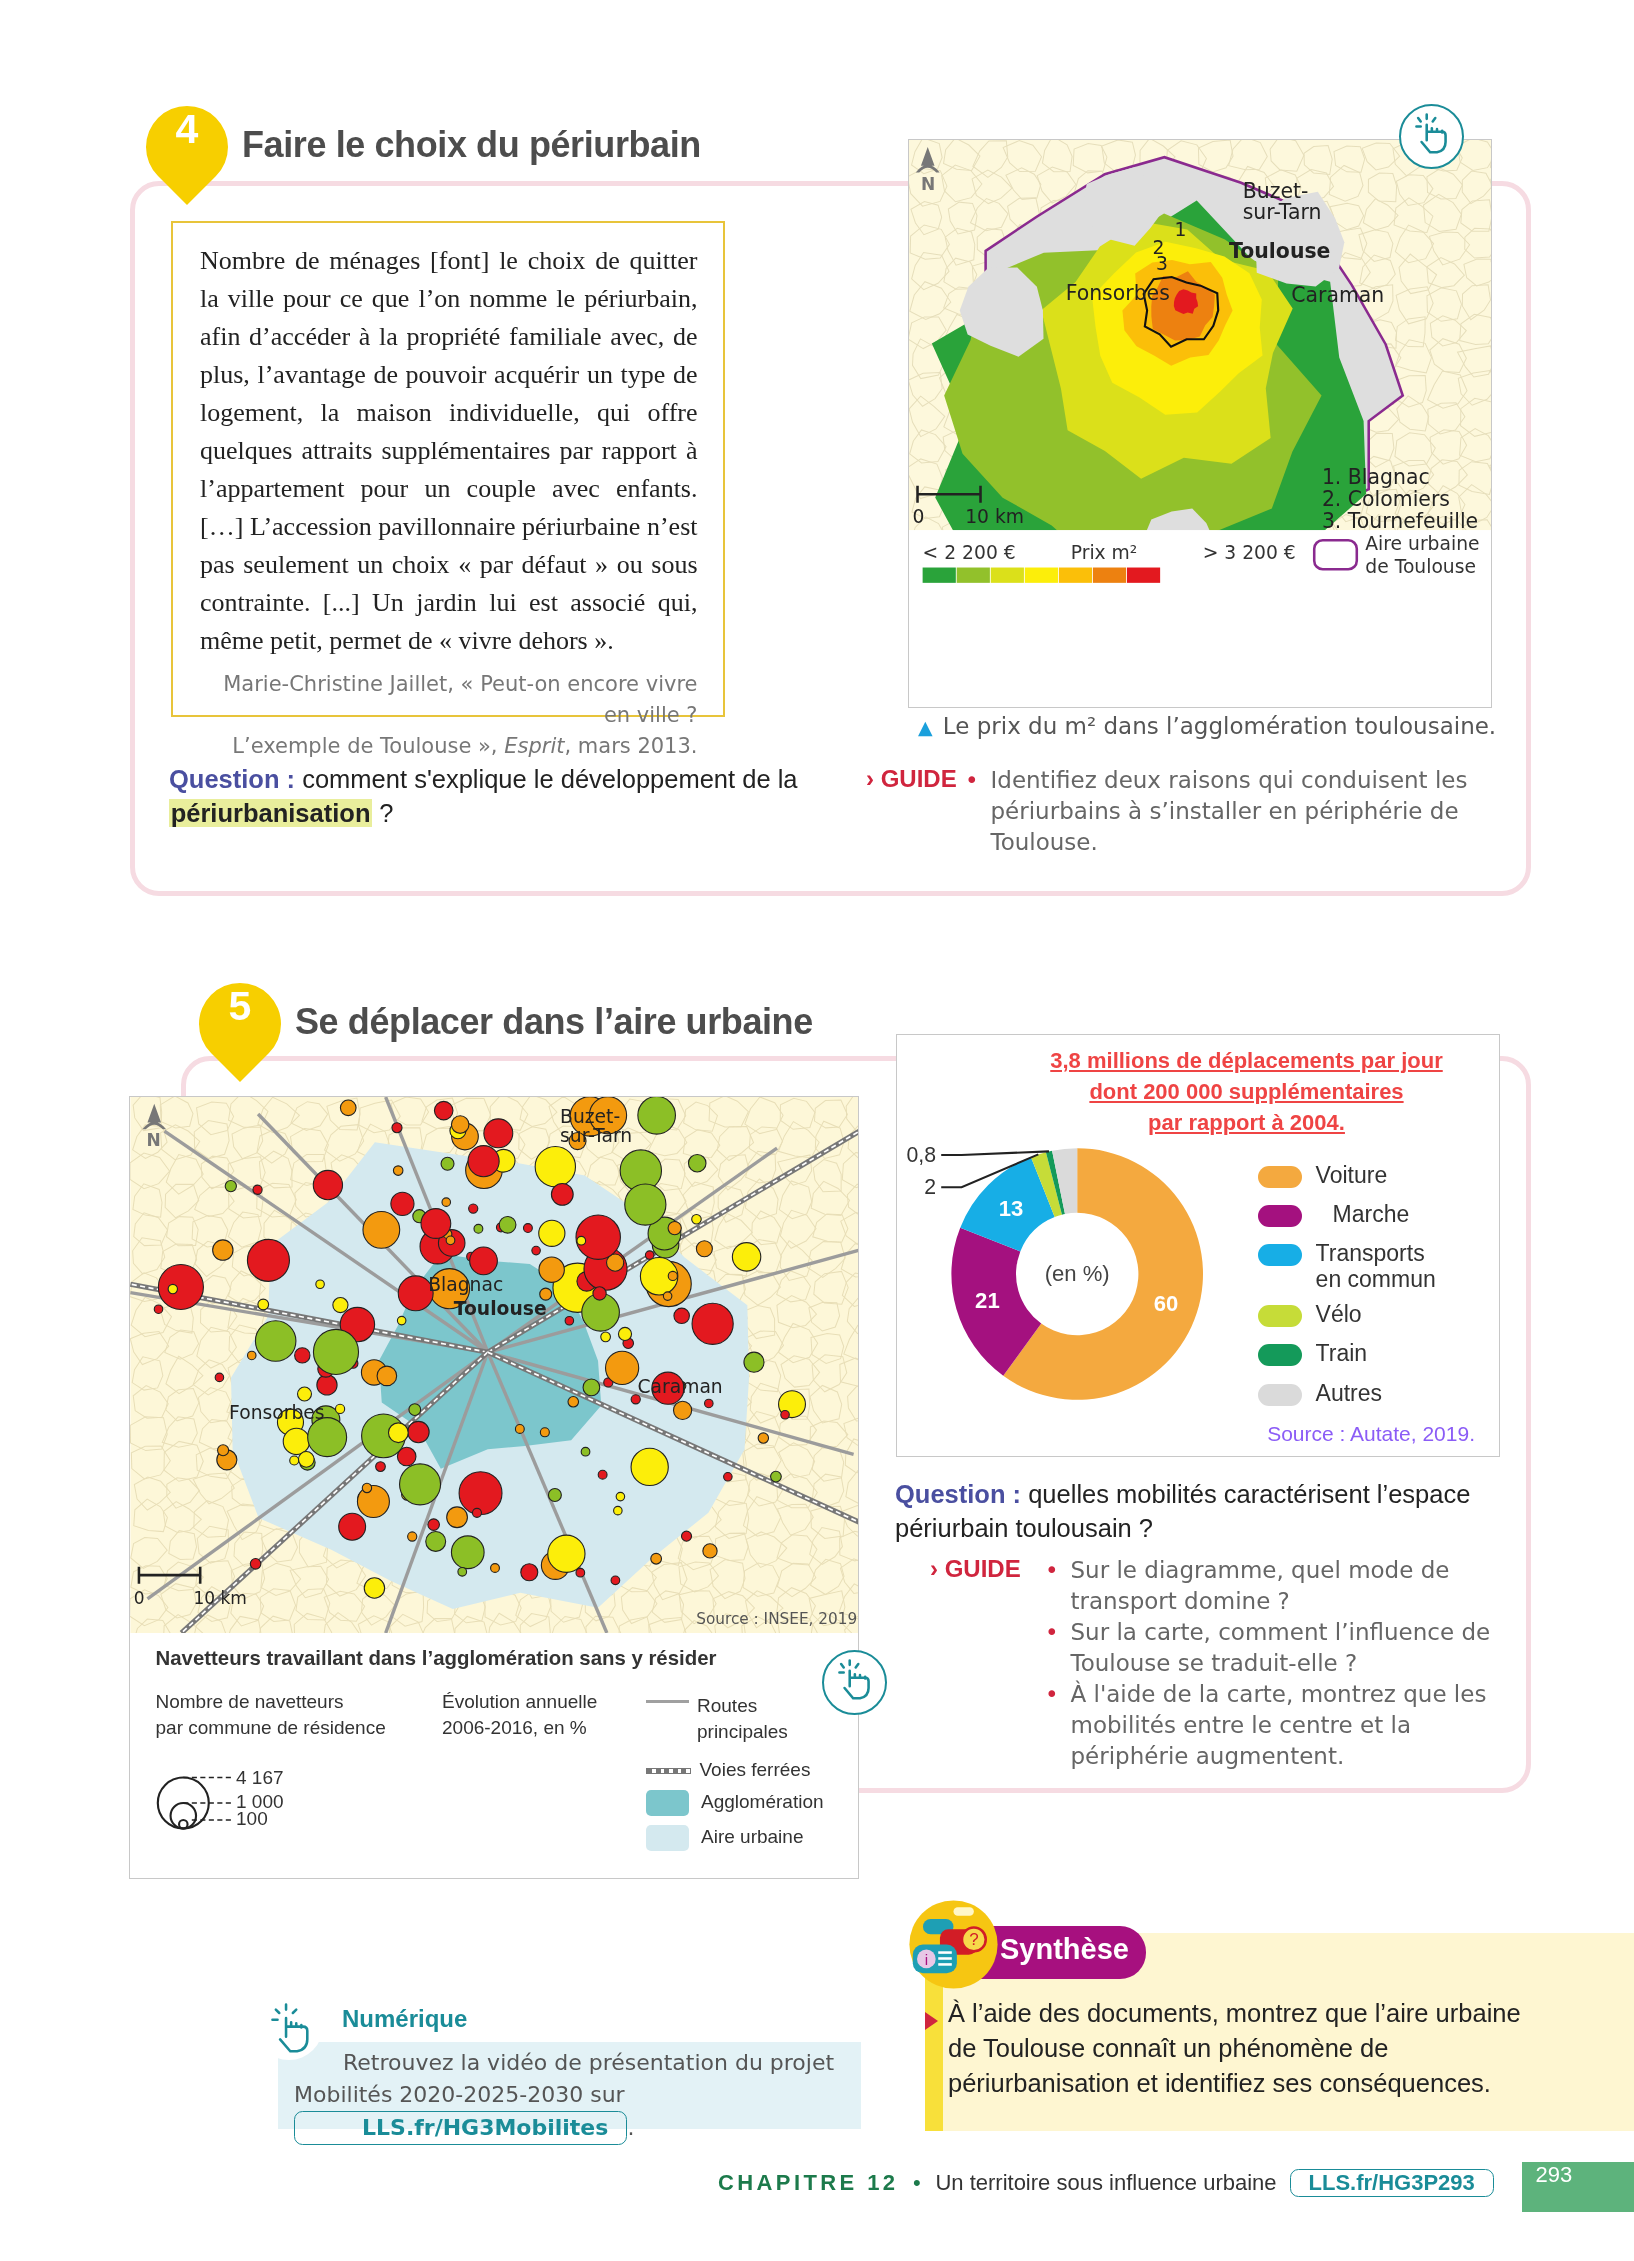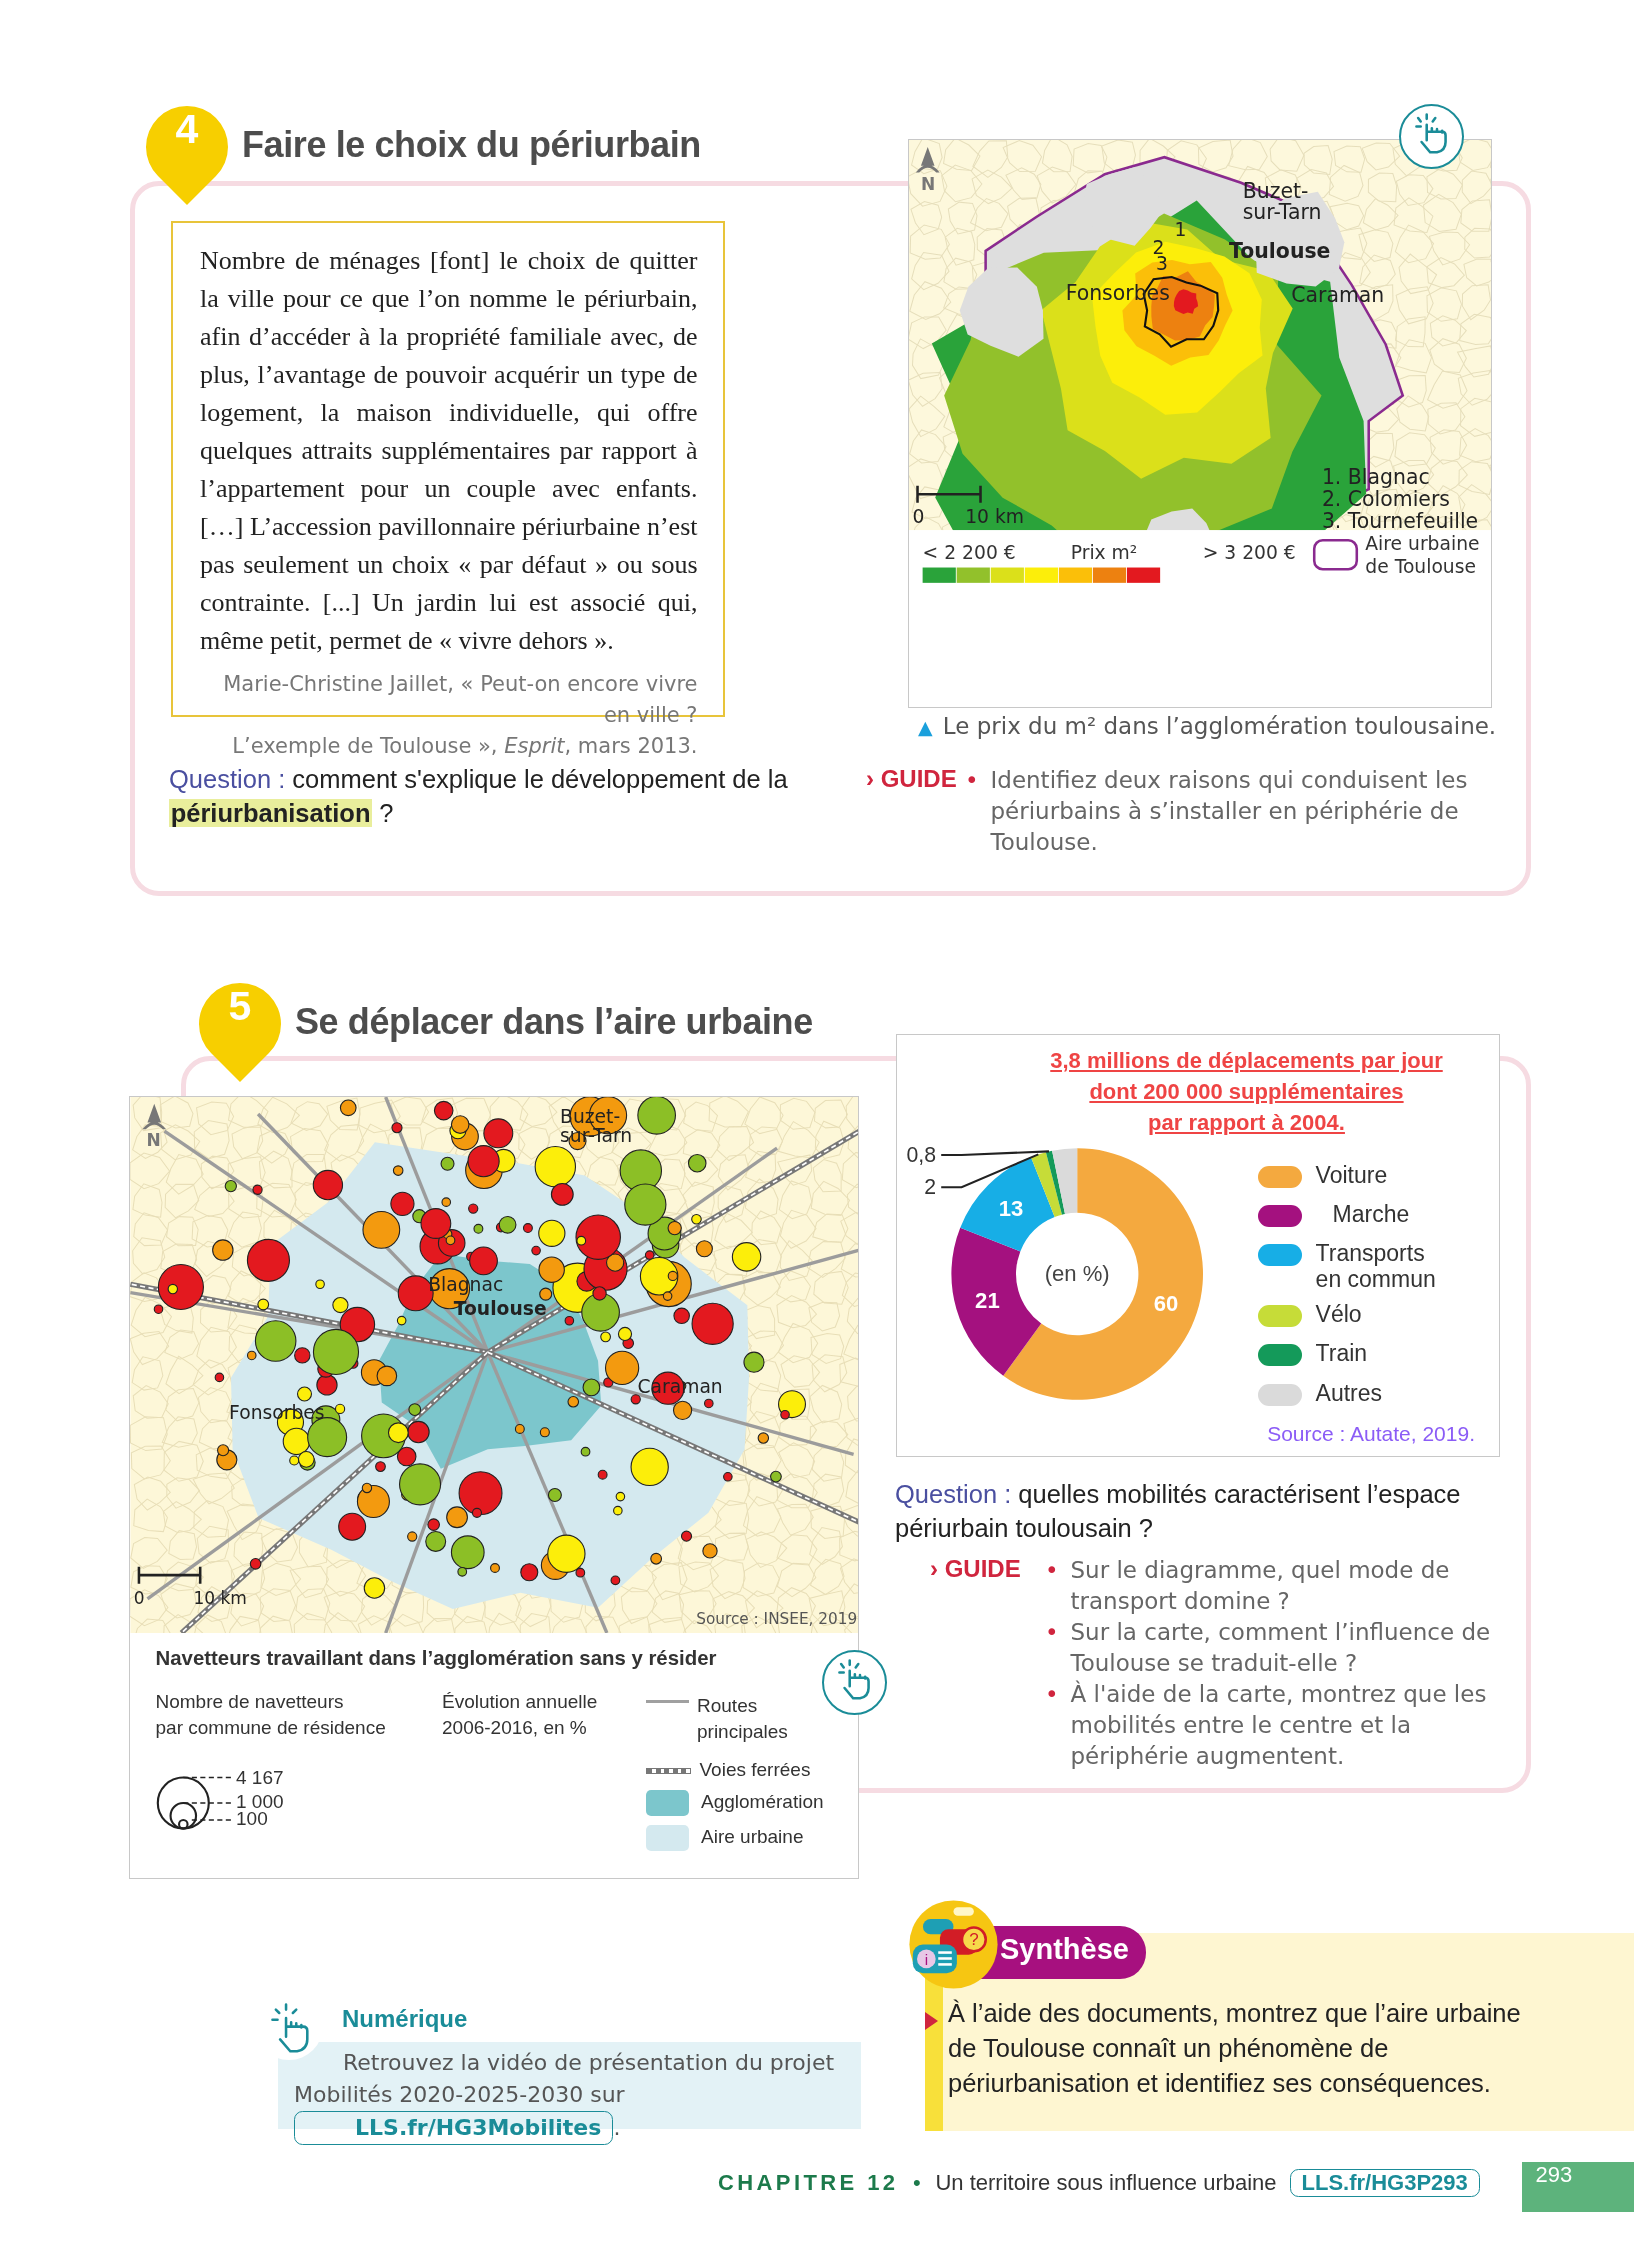--- a/index.html
+++ b/index.html
@@ -6,34 +6,34 @@
   body{width:1635px;height:2261px;position:relative;overflow:hidden;font-family:"DejaVu Sans",sans-serif;color:#333;}
   .pin{position:absolute;width:82px;height:82px;border-radius:50% 50% 50% 0;transform:rotate(-45deg);background:#f7cf00;}
   .pin-num{position:absolute;width:82px;height:82px;line-height:82px;text-align:center;color:#fff;font:bold 41px "Liberation Sans",sans-serif;}
   .frame{position:absolute;border:5.1px solid #f6dbe2;border-radius:29px;box-sizing:border-box;}
   .sec-title{position:absolute;font:bold 36px "Liberation Sans",sans-serif;color:#4d4d4d;letter-spacing:-0.4px;}
   .quote-box{position:absolute;border:2.6px solid #e8c43a;background:#fff;box-sizing:border-box;}
   .quote-text{font:26px/38px "Liberation Serif",serif;color:#222;text-align:justify;}
   .quote-src{font:21px/31px "DejaVu Sans",sans-serif;color:#777;text-align:right;margin-top:8.5px;}
   .map-box{position:absolute;border:1.7px solid #c8c8c8;box-sizing:border-box;overflow:hidden;background:#fdf7d8;}
   .caption{position:absolute;font:23px "DejaVu Sans",sans-serif;color:#555;}
-  .q-label{color:#4a4fa0;font-weight:normal;}
+  .q-label{color:#4a4fa0;font-weight:bold;}
   .q-text{position:absolute;font:25.5px/34px "Liberation Sans",sans-serif;color:#222;}
   .hl{background:#e9ee9c;font-weight:bold;padding:0 1.7px;}
   .guide{position:absolute;font:bold 24px "Liberation Sans",sans-serif;color:#d0253e;}
   .guide-list{position:absolute;font:23px/31px "DejaVu Sans",sans-serif;color:#666;margin:0;padding:0;list-style:none;}
   .guide-list li{position:relative;padding-left:25.5px;}
   .guide-list li:before{content:"•";position:absolute;left:0;color:#d0253e;}
   .chart-box{position:absolute;border:1.7px solid #c8c8c8;box-sizing:border-box;background:#fff;}
   .legend-row{position:absolute;display:flex;align-items:center;font:23px "Liberation Sans",sans-serif;color:#333;}
   .swatch{width:44px;height:22px;border-radius:11px;margin-right:13.6px;flex:none;}
   .map-legend{position:absolute;background:#fff;font:19px "Liberation Sans",sans-serif;color:#333;}
   .lg-sw{display:inline-block;width:43px;height:25.5px;border-radius:5.1px;vertical-align:middle;margin-right:12px;}
   .touch-icon{position:absolute;width:65px;height:65px;border:2.6px solid #1a8c98;border-radius:50%;box-sizing:border-box;background:#fff;}
-  .link-pill{display:inline-block;border:1.7px solid #1a8c98;border-radius:8.5px;padding:0 11px;color:#1a8c98;font-weight:bold;}
+  .link-pill{display:inline-block;border:1.7px solid #1a8c98;border-radius:8.5px;padding:0 18px;color:#1a8c98;font-weight:bold;}
 </style>
 </head>
 <body>
 
 <div class="frame" style="left:130px;top:181px;width:1401px;height:715px;"></div>
 <div class="pin" style="left:146px;top:106px;"></div>
 <div class="pin-num" style="left:146px;top:106px;">4</div>
 <div class="sec-title" style="left:242px;top:124px;">Faire le choix du périurbain</div>
 
 <div class="quote-box" style="left:171px;top:221px;width:554px;height:496px;padding:19px 25.5px 0 27px;">

